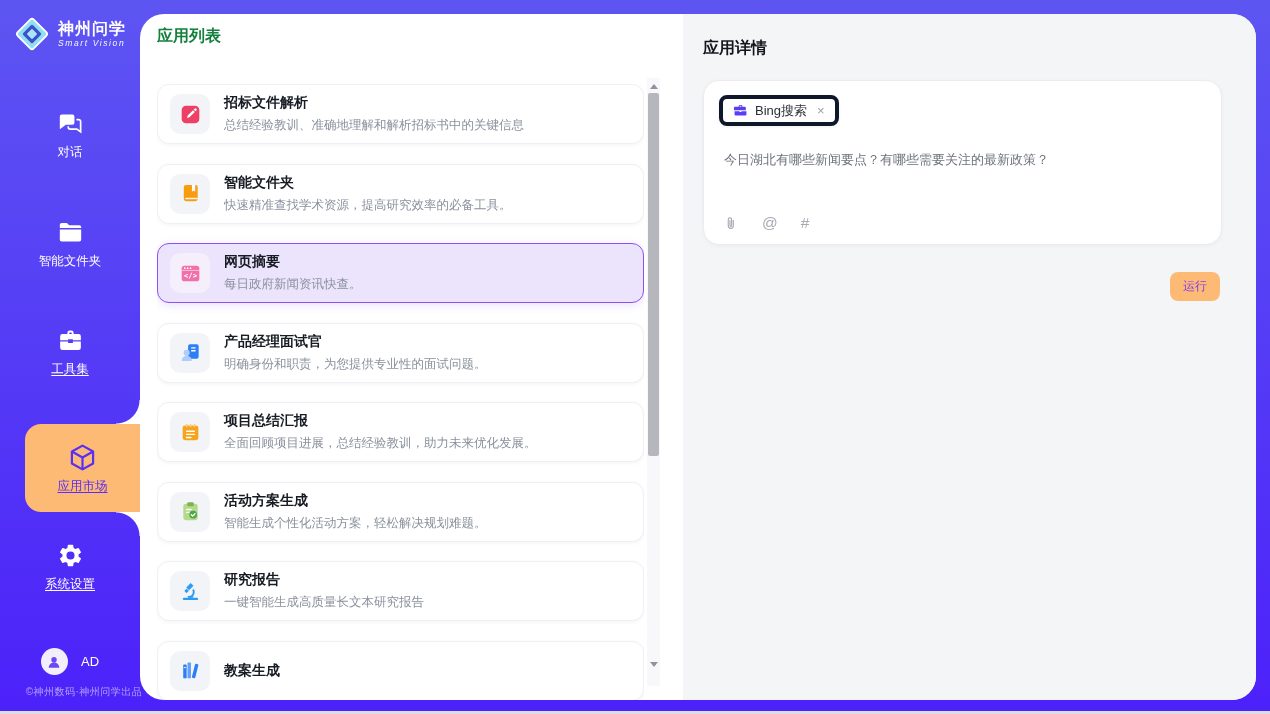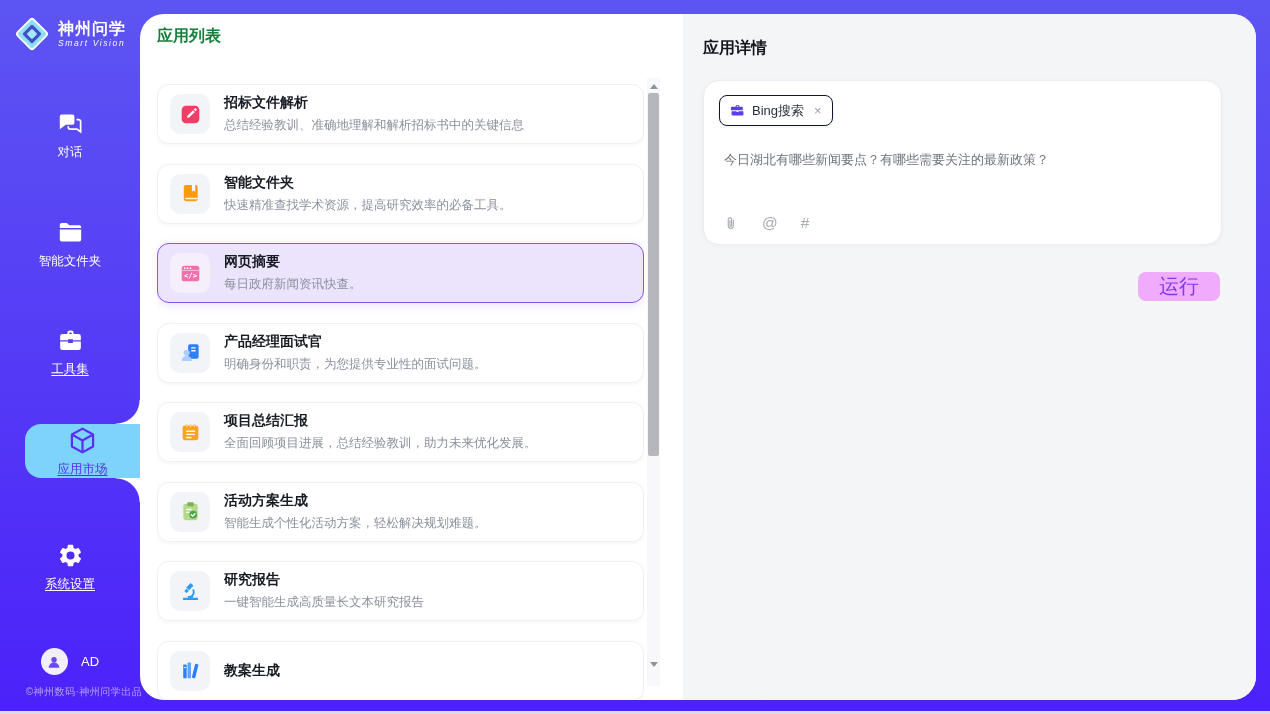--- a/index.html
+++ b/index.html
@@ -17,21 +17,21 @@
   .logo svg { width:38px; height:38px; }
   .logo-name { font-size:16px; font-weight:bold; letter-spacing:1px; line-height:1.15; }
   .logo-sub  { font-size:8.5px; letter-spacing:1.6px; opacity:.95;font-style:italic; }
 
   .nav-item { position:absolute; left:0; width:140px; display:flex; flex-direction:column;
               align-items:center; gap:7px; color:#fff; cursor:pointer; }
   .nav-item svg { width:27px; height:27px; display:block; }
   .nav-label { font-size:12.5px; }
   .nav-label.u { text-decoration:underline; text-underline-offset:2px; }
   .nav-0 { top:110px; } .nav-1 { top:219px; } .nav-2 { top:327px; } .nav-4 { top:542px; }
-  .nav-item.active { top:424px; height:54px; left:25px; width:115px; background:#7dd3fc;
+  .nav-item.active { top:424px; height:88px; left:25px; width:115px; background:#fdba74;
                      border-radius:16px 0 0 16px; color:#5b2ef5; justify-content:center; gap:5px; }
   .nav-item.active svg { width:31px; height:31px; }
   .nav-item.active::before { content:""; position:absolute; top:-24px; right:0; width:24px; height:24px;
     background:radial-gradient(circle 24px at 0 0, rgba(255,255,255,0) 23px, #fff 24px); }
   .nav-item.active::after  { content:""; position:absolute; bottom:-24px; right:0; width:24px; height:24px;
     background:radial-gradient(circle 24px at 0 24px, rgba(255,255,255,0) 23px, #fff 24px); }
 
   .user-row { position:absolute; left:0; top:648px; width:140px; display:flex;
               align-items:center; justify-content:center; gap:13px; }
   .avatar { width:27px; height:27px; border-radius:50%; background:#f2eefb; display:flex;
@@ -70,32 +70,32 @@
               border-top:5px solid #8f949c; }
   .sb-thumb { position:absolute; left:1px; top:15px; width:11px; height:363px; background:#b5b7bc;
               border-radius:2px; cursor:grab; }
 
   
   .right-panel { position:absolute; left:543px; top:0; right:0; bottom:0; background:#f4f5f7; }
   .detail-title { position:absolute; left:20px; top:24px; font-size:16px; font-weight:bold; color:#13161c; }
   .detail-card { position:absolute; left:20px; top:66px; width:519px; height:165px; background:#fff;
                  border:1px solid #ebebf0; border-radius:16px; box-shadow:0 1px 4px rgba(20,24,40,.04); }
   .chip { position:absolute; left:15px; top:14px; height:31px; display:inline-flex; align-items:center;
-          gap:7px; padding:0 10px; background:#fff; border:1px solid #0f172a; border-radius:8px;
+          gap:7px; padding:0 10px; background:#fff; border:4px solid #0f172a; border-radius:8px;
           box-shadow:0 1px 3px rgba(20,24,40,.07); }
   .chip svg { width:15px; height:15px; color:#5b3df6; display:block; }
   .chip-label { font-size:13px; color:#2a2f3a; }
   .chip-close { font-size:13px; color:#9aa0a8; margin-left:3px; cursor:pointer; line-height:1; }
   .prompt { position:absolute; left:20px; top:70px; right:16px; font-size:13px; color:#6d727c; }
   .composer { position:absolute; left:19px; bottom:13px; display:flex; gap:23px; align-items:center; color:#a6abb4; }
   .composer svg { width:16px; height:16px; display:block; }
   .composer .glyph { font-size:15.5px; line-height:1; cursor:pointer; }
   .composer .clip { cursor:pointer; }
-  .run-btn { position:absolute; right:36px; top:258px; min-width:49px; height:29px; padding:0 21px;
-             border:none; border-radius:8px; background:#f0abfc; color:#7b3bf5; font-size:20px;
+  .run-btn { position:absolute; right:36px; top:258px; min-width:49px; height:29px; padding:0 13px;
+             border:none; border-radius:8px; background:#fdba74; color:#7b3bf5; font-size:12px;
              display:flex; align-items:center; justify-content:center; cursor:pointer;
              font-family:inherit; }
 </style>
 </head>
 <body>
 
 <div class="sidebar">
   <div class="logo">
     <svg viewBox="0 0 24 24">
       <g transform="rotate(45 12 12)">

